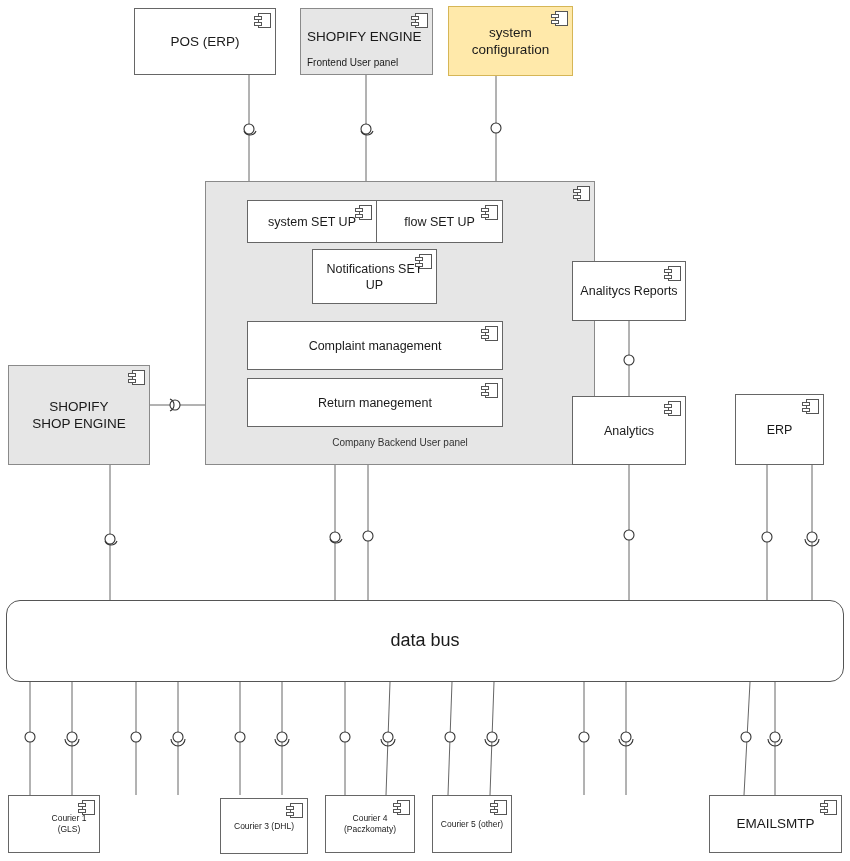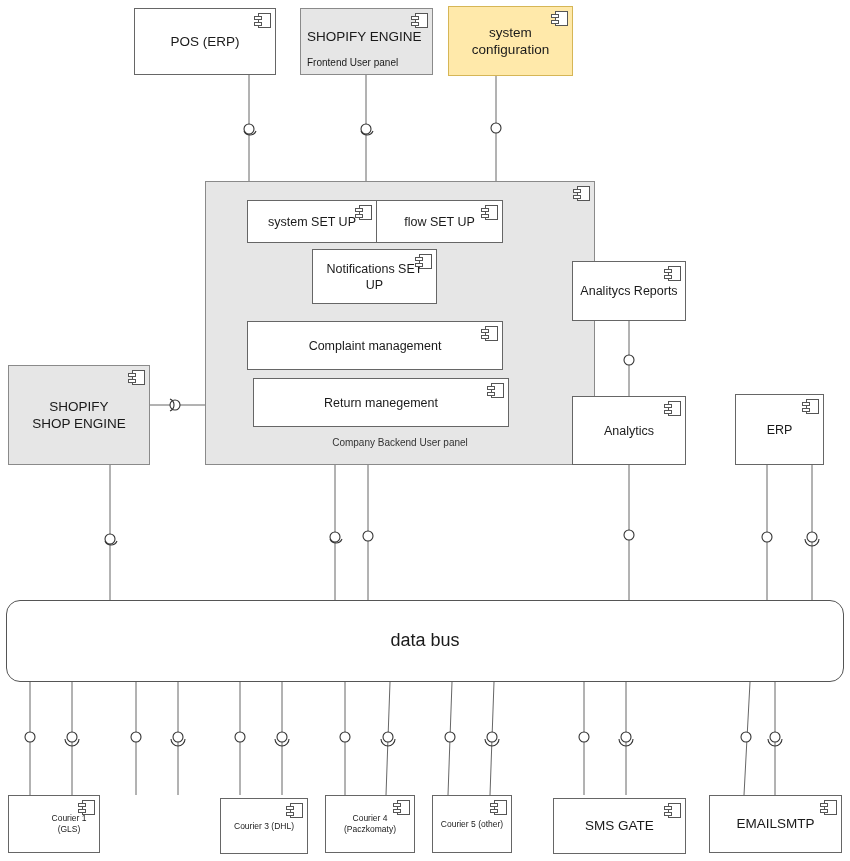--- a/index.html
+++ b/index.html
@@ -245,21 +245,21 @@
 
     <div class="comp" style="left:41px; top:139px; width:256px; height:49px;">
       <span class="cicon">
         <span class="body"></span>
           <span class="tab t1"></span>
           <span class="tab t2"></span>
       </span>
       <span class="lbl">Complaint management</span>
     </div>
 
-    <div class="comp" style="left:41px; top:196px; width:256px; height:49px;margin-left:6px;">
+    <div class="comp" style="left:41px; top:196px; width:256px; height:49px;">
       <span class="cicon">
         <span class="body"></span>
           <span class="tab t1"></span>
           <span class="tab t2"></span>
       </span>
       <span class="lbl">Return manegement</span>
     </div>
 
     <div class="panel-caption" style="top:255px;">Company Backend User panel</div>
   </div>
@@ -336,28 +336,20 @@
 
   <div class="comp xs" style="left:432px; top:795px; width:80px; height:58px;">
     <span class="cicon">
       <span class="body"></span>
         <span class="tab t1"></span>
         <span class="tab t2"></span>
     </span>
     <span class="lbl">Courier 5 (other)</span>
   </div>
 
-  <div class="comp lg" style="left:553px; top:798px; width:133px; height:56px;">
-    <span class="cicon">
-      <span class="body"></span>
-        <span class="tab t1"></span>
-        <span class="tab t2"></span>
-    </span>
-    <span class="lbl">SMS GATE</span>
-  </div>
 
   <div class="comp lg" style="left:709px; top:795px; width:133px; height:58px;">
     <span class="cicon">
       <span class="body"></span>
         <span class="tab t1"></span>
         <span class="tab t2"></span>
     </span>
     <span class="lbl">EMAILSMTP</span>
   </div>
 

